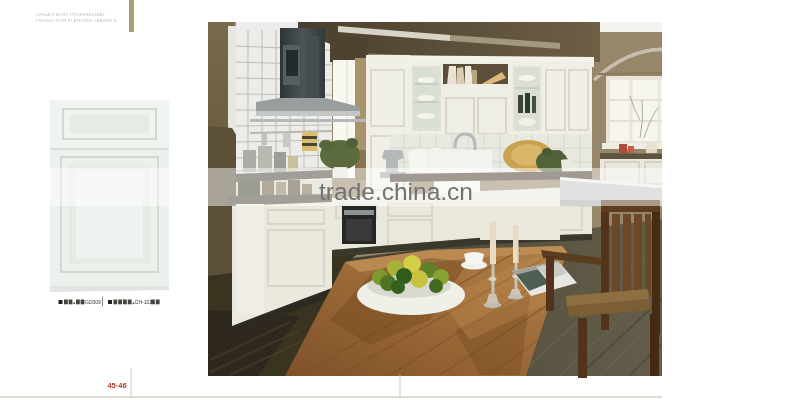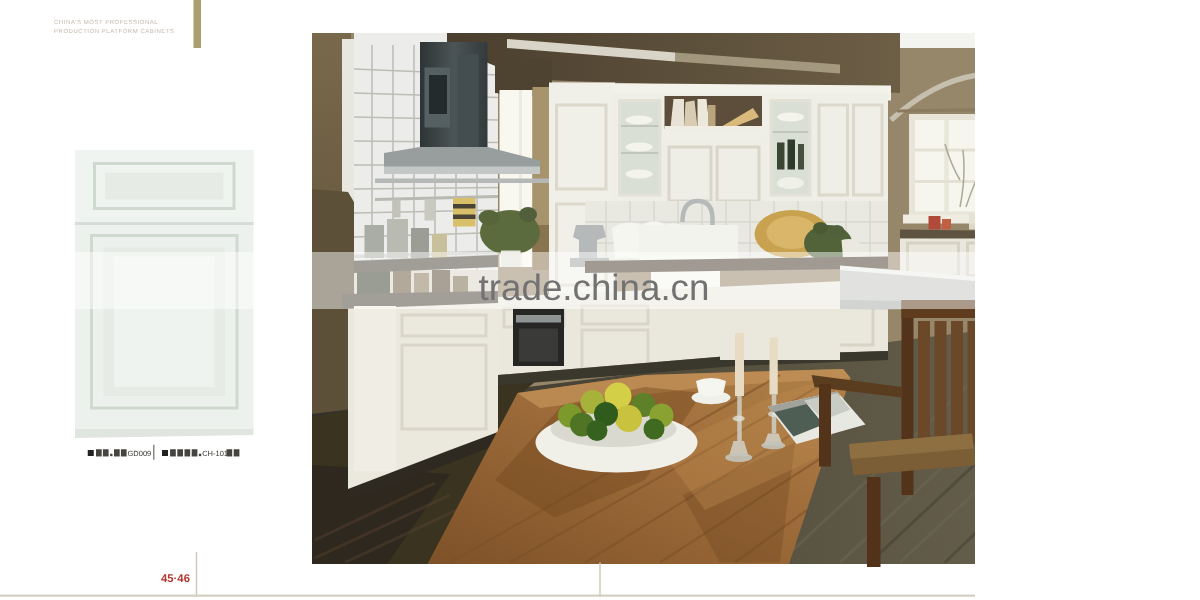--- a/index.html
+++ b/index.html
@@ -1,16 +1,16 @@
 <!DOCTYPE html>
 <html><head>
 <meta charset="utf-8">
 <style>
   html,body{margin:0;padding:0;background:#ffffff;}
-  #page{position:relative;width:650px;height:400px;background:#ffffff;overflow:hidden;font-family:"Liberation Sans",sans-serif;}
+  #page{position:relative;width:650px;height:400px;background:#ffffff;overflow:hidden;font-family:"Liberation Sans",sans-serif;padding-left:12px;}
   svg{position:absolute;top:0;left:0;}
 </style>
 </head>
 <body>
 <div id="page">
 <svg width="800" height="400" viewBox="0 0 800 400">
   <defs>
     <linearGradient id="leftwall" x1="0" y1="0" x2="0" y2="1">
       <stop offset="0" stop-color="#79694c"></stop>
       <stop offset="1" stop-color="#5a4e37"></stop>

